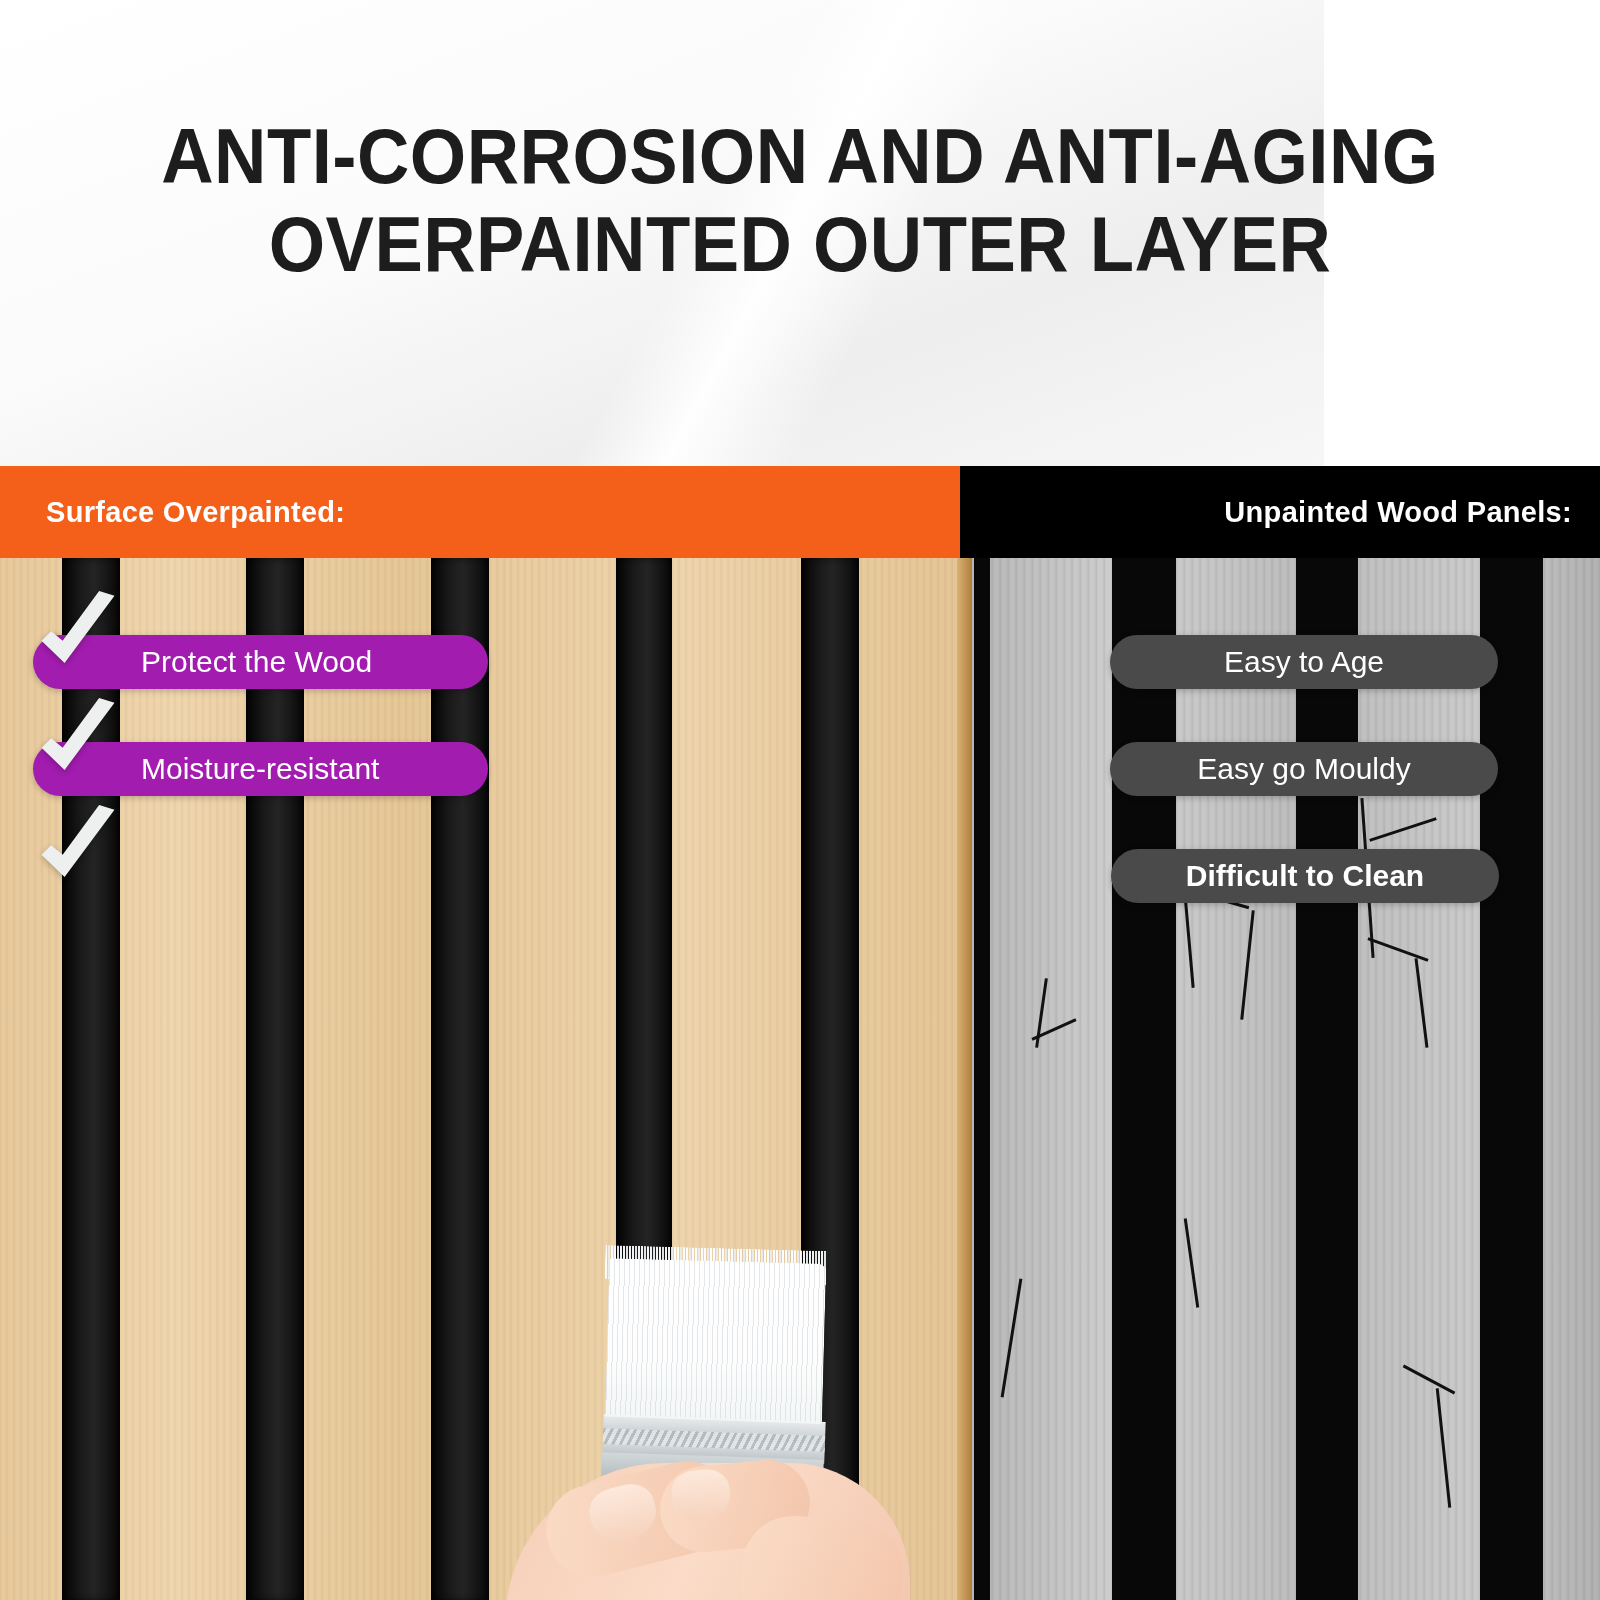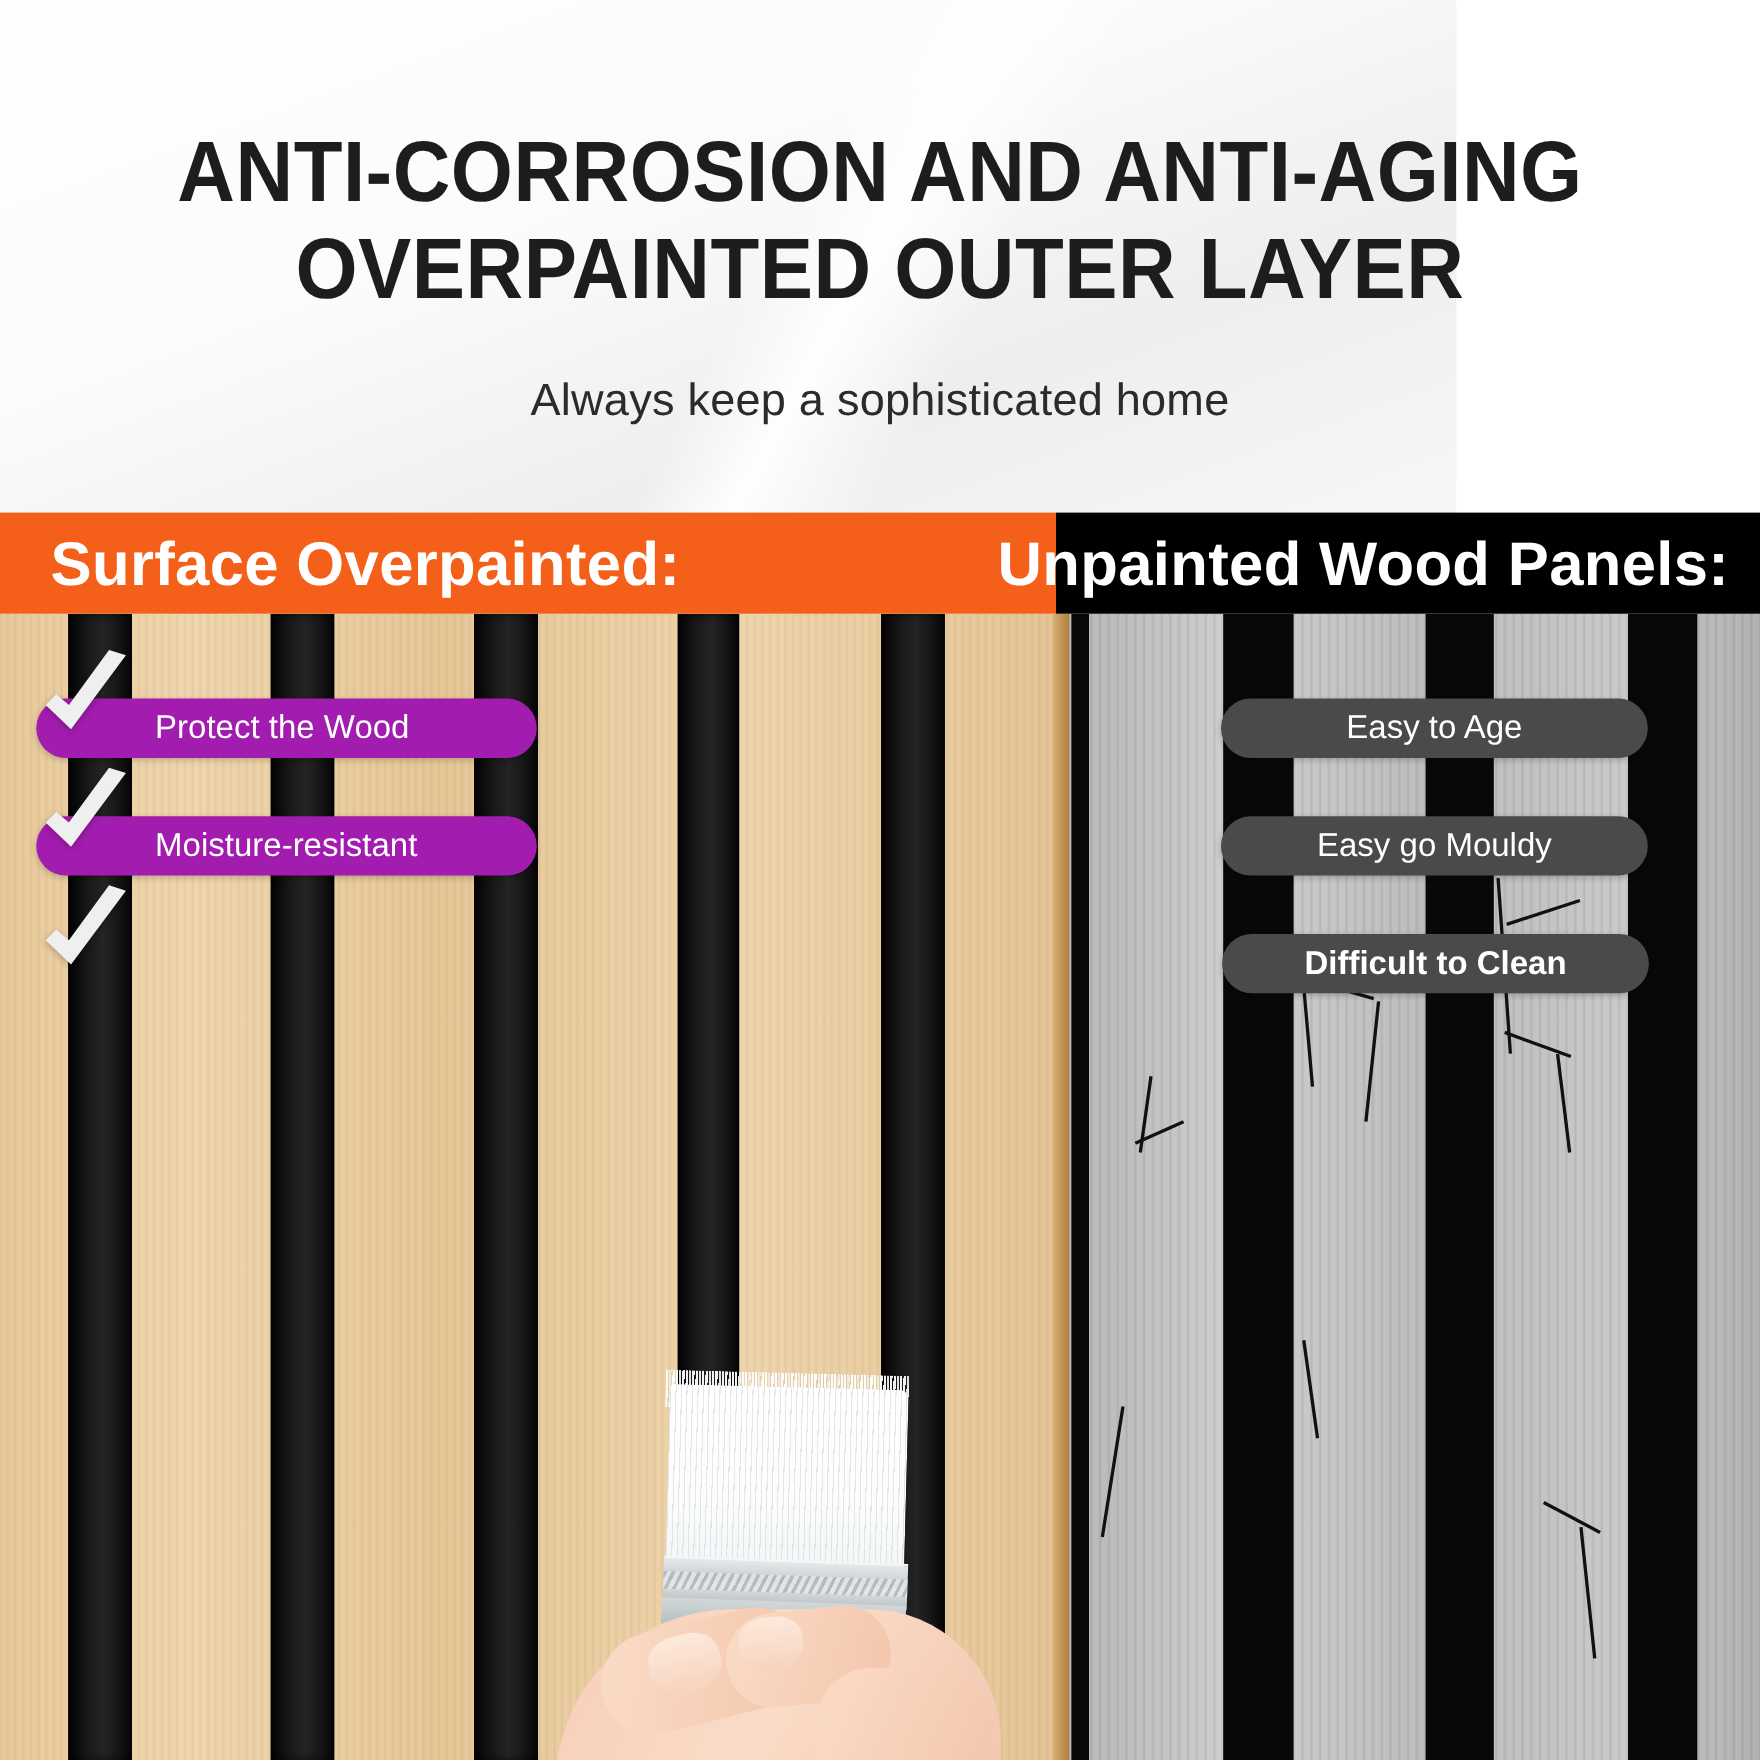--- a/index.html
+++ b/index.html
@@ -34,21 +34,21 @@
   
   .banner{position:absolute;left:0;top:466px;width:1600px;height:92px;}
   .banner-left{
     position:absolute;left:0;top:0;width:960px;height:92px;background:#F4601A;
   }
   .banner-right{
     position:absolute;left:960px;top:0;width:640px;height:92px;background:#000000;
   }
   .banner-label{
     position:absolute;top:50%;transform:translateY(-50%);
-    color:#fff;font-weight:bold;font-size:56px;white-space:nowrap;
+    color:#fff;font-weight:bold;font-size:29px;white-space:nowrap;
     letter-spacing:.3px;
   }
   .banner-left .banner-label{left:46px;}
   .banner-right .banner-label{right:28px;}
 
   
   .panels{position:absolute;left:0;top:558px;width:1600px;height:1042px;overflow:hidden;}
 
   .panel-wood{
     position:absolute;left:0;top:0;width:960px;height:1042px;
@@ -148,21 +148,20 @@
 </head>
 <body>
 
 <div id="page">
 
   <div class="header">
     <div class="title">
       <span class="ln">ANTI-CORROSION AND ANTI-AGING</span>
       <span class="ln">OVERPAINTED OUTER LAYER</span>
     </div>
-    <div class="subtitle">Always keep a sophisticated home</div>
   </div>
 
   <div class="banner">
     <div class="banner-left">
       <span class="banner-label">Surface Overpainted:</span>
     </div>
     <div class="banner-right">
       <span class="banner-label">Unpainted Wood Panels:</span>
     </div>
   </div>

